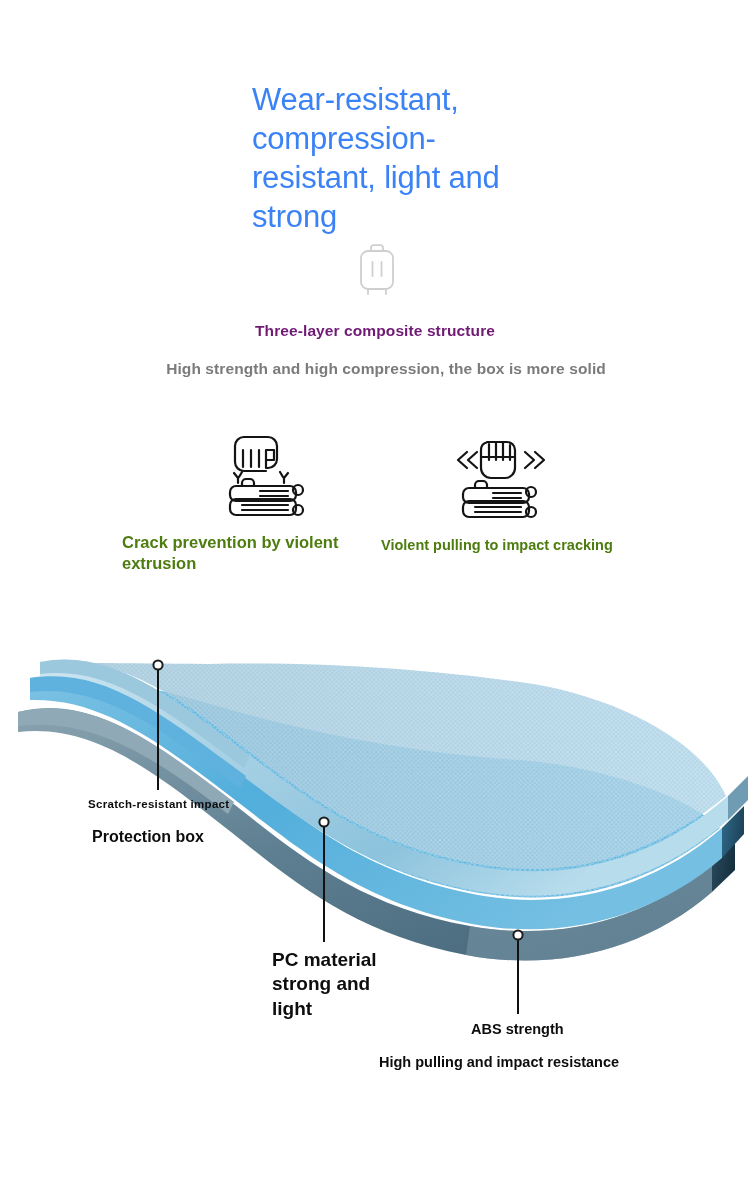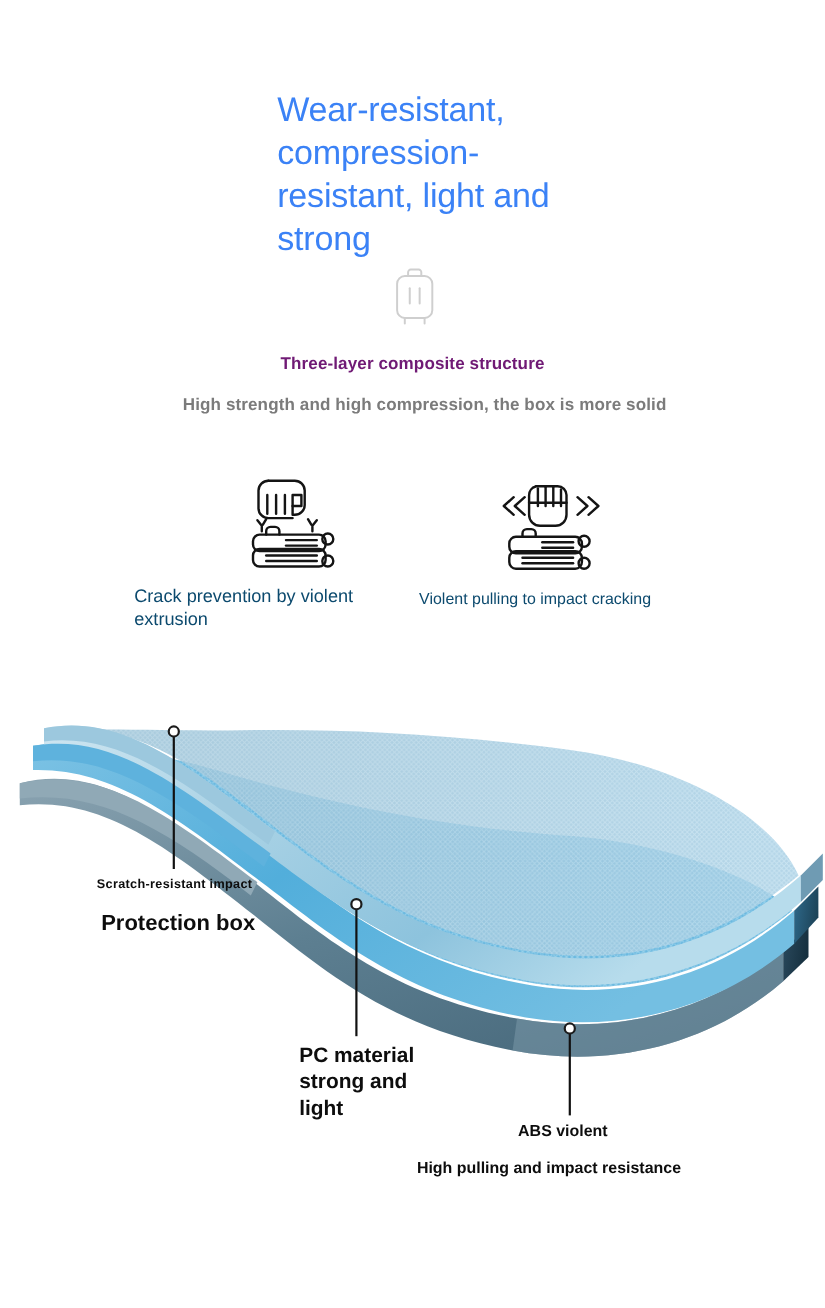--- a/index.html
+++ b/index.html
@@ -61,22 +61,22 @@
     font-weight: 700;
     color: #7b7b7b;
     letter-spacing: 0.1px;
     padding-left: 11px;
   }
   .feature-icon {
     position: absolute;
   }
   .feature-label {
     position: absolute;
-    font-weight: 400;
-    color: #0c4a6e;
+    font-weight: 700;
+    color: #4d7c0f;
     line-height: 1.3;
     white-space: pre-line;
   }
   #feature-extrusion-icon { left: 212px; top: 428px; width: 104px; height: 98px; }
   #feature-extrusion-label {
     left: 122px; top: 532px; width: 250px;
     font-size: 16.5px;
   }
   #feature-pull-icon { left: 443px; top: 430px; width: 112px; height: 96px; }
   #feature-pull-label {
@@ -101,21 +101,21 @@
     line-height: 1.28;
     white-space: pre-line;
   }
   #callout-scratch {
     left: 88px; top: 797px;
     font-size: 11.5px;
     letter-spacing: 0.3px;
   }
   #callout-protection {
     left: 92px; top: 827px;
-    font-size: 20px;
+    font-size: 16px;
   }
   #callout-pc {
     left: 272px; top: 948px;
     font-size: 19px;
   }
   #callout-abs {
     left: 471px; top: 1020px;
     font-size: 14.5px;
   }
   #callout-abs-sub {
@@ -319,14 +319,14 @@
   <circle cx="518" cy="935" r="4.6" fill="#ffffff" stroke="#1c1c1c" stroke-width="2"></circle>
 </svg>
 
 <div class="callout-label" id="callout-scratch">Scratch-resistant impact</div>
 <div class="callout-label" id="callout-protection">Protection box</div>
 
 <div class="callout-label" id="callout-pc">PC material
 strong and
 light</div>
 
-<div class="callout-label" id="callout-abs">ABS violent</div>
+<div class="callout-label" id="callout-abs">ABS strength</div>
 <div class="callout-label" id="callout-abs-sub">High pulling and impact resistance</div>
 
 </body></html>

